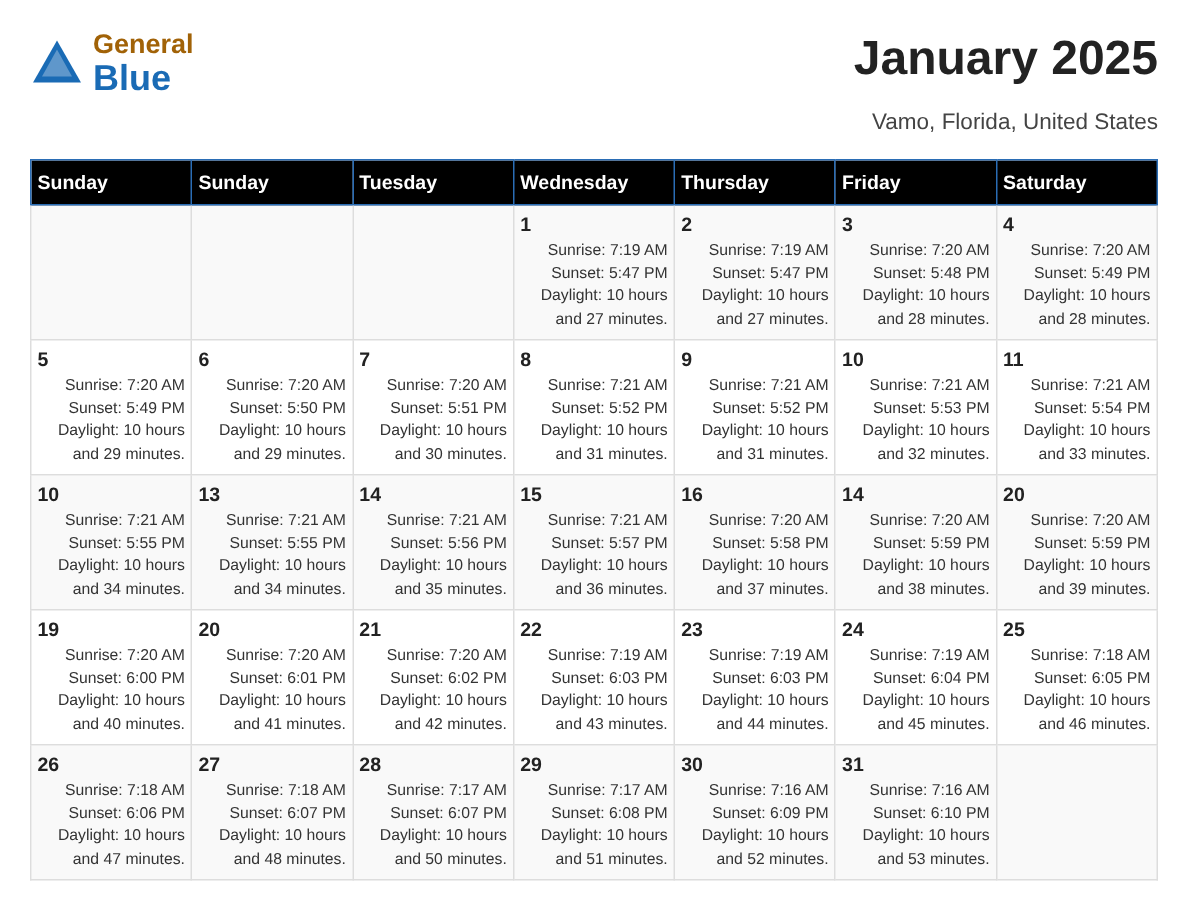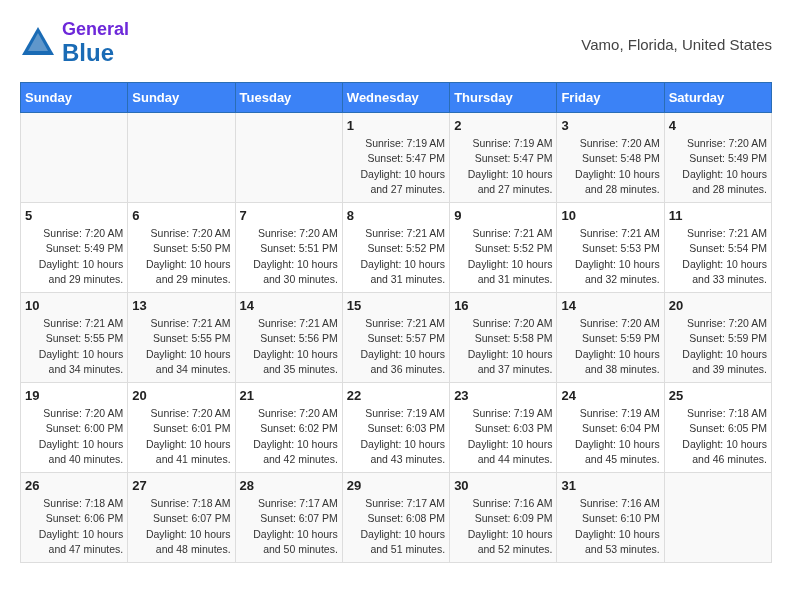--- a/index.html
+++ b/index.html
@@ -22,21 +22,21 @@
       gap: 6px;
     }
     .logo-text {
       display: flex;
       flex-direction: column;
       line-height: 1.1;
     }
     .logo-general {
       font-size: 18px;
       font-weight: bold;
-      color: #6d28d9;
+      color: #a16207;
     }
     .logo-blue {
       font-size: 24px;
       font-weight: bold;
       color: #1a6bb5;
     }
     .logo-icon {
       width: 36px;
       height: 36px;
     }
@@ -52,21 +52,21 @@
       font-size: 15px;
       color: #444;
       margin-top: 16px;
     }
     table {
       width: 100%;
       border-collapse: collapse;
       table-layout: fixed;
     }
     thead tr {
-      background-color: #3b82f6;
+      background-color: #000000;
       color: #fff;
     }
     thead th {
       padding: 7px 4px;
       font-size: 13px;
       font-weight: bold;
       text-align: left;
       border: 1px solid #2a6db5;
     }
     tbody tr {
@@ -108,20 +108,21 @@
     <svg class="logo-icon" viewBox="0 0 36 36" xmlns="http://www.w3.org/2000/svg">
       <polygon points="18,2 34,30 2,30" fill="#1a6bb5"></polygon>
       <polygon points="18,8 28,26 8,26" fill="#fff" opacity="0.3"></polygon>
     </svg>
     <div class="logo-text">
       <span class="logo-general">General</span>
       <span class="logo-blue">Blue</span>
     </div>
   </div>
   <div class="title-block">
+    <div class="main-title">January 2025</div>
     <div class="subtitle">Vamo, Florida, United States</div>
   </div>
 </div>
 
 <table>
   <thead>
     <tr>
 
     <th>Sunday</th>
         <th>Sunday</th>

